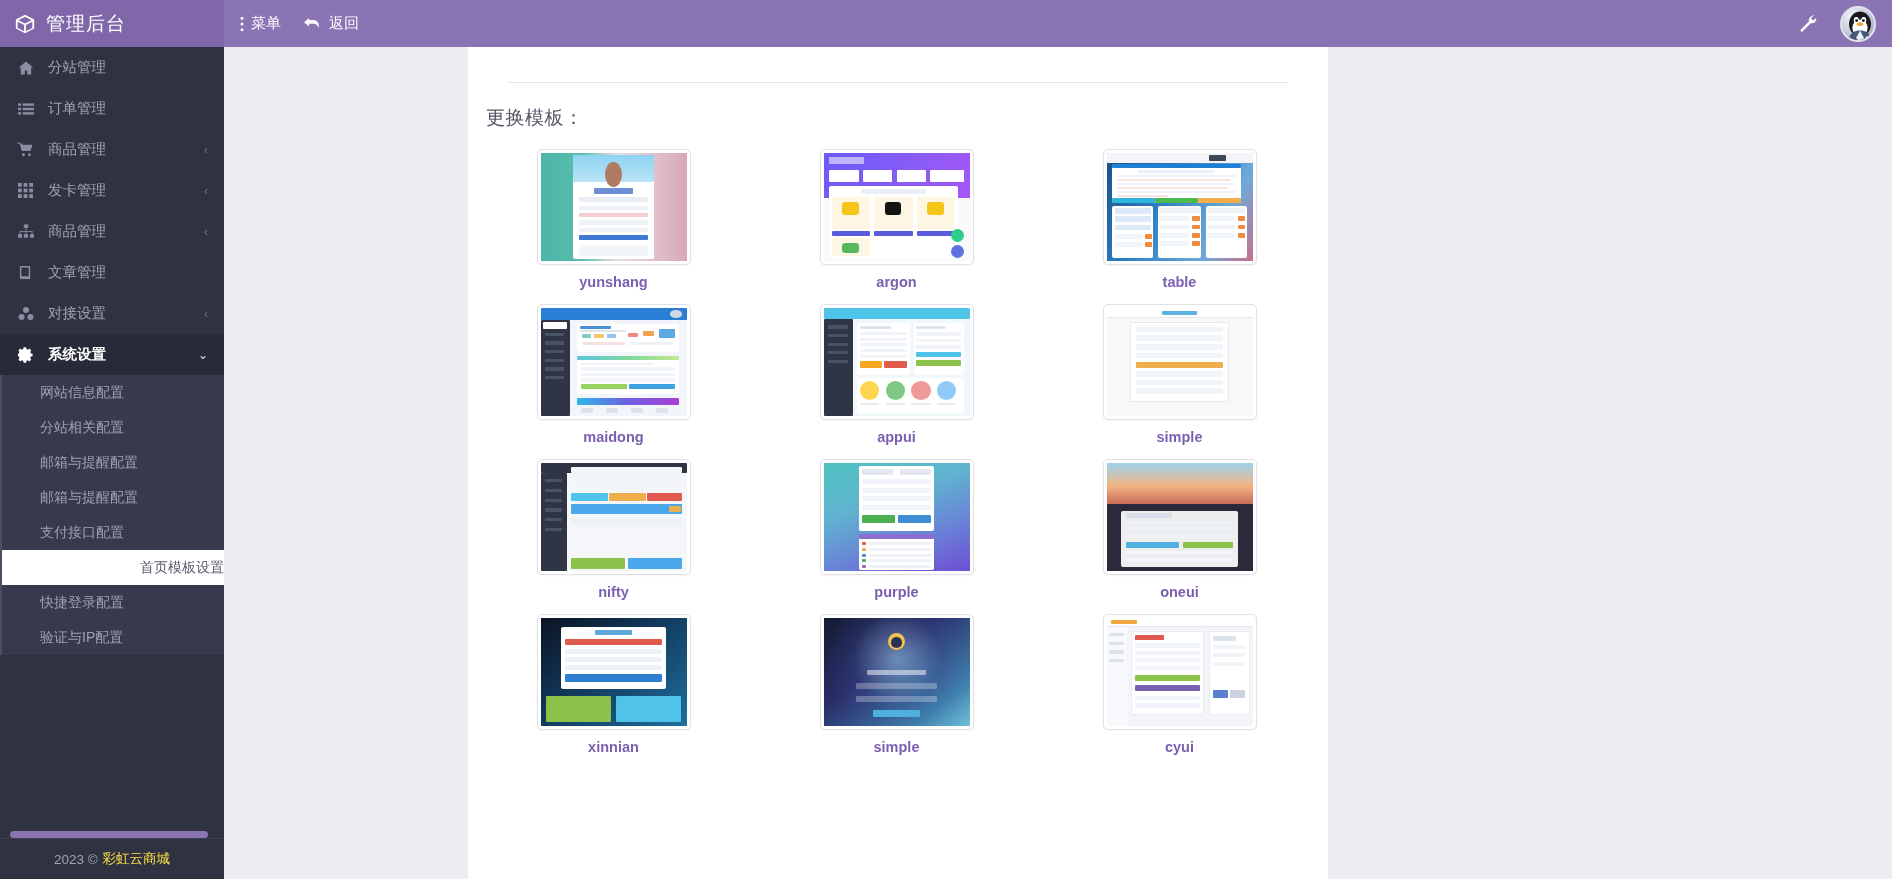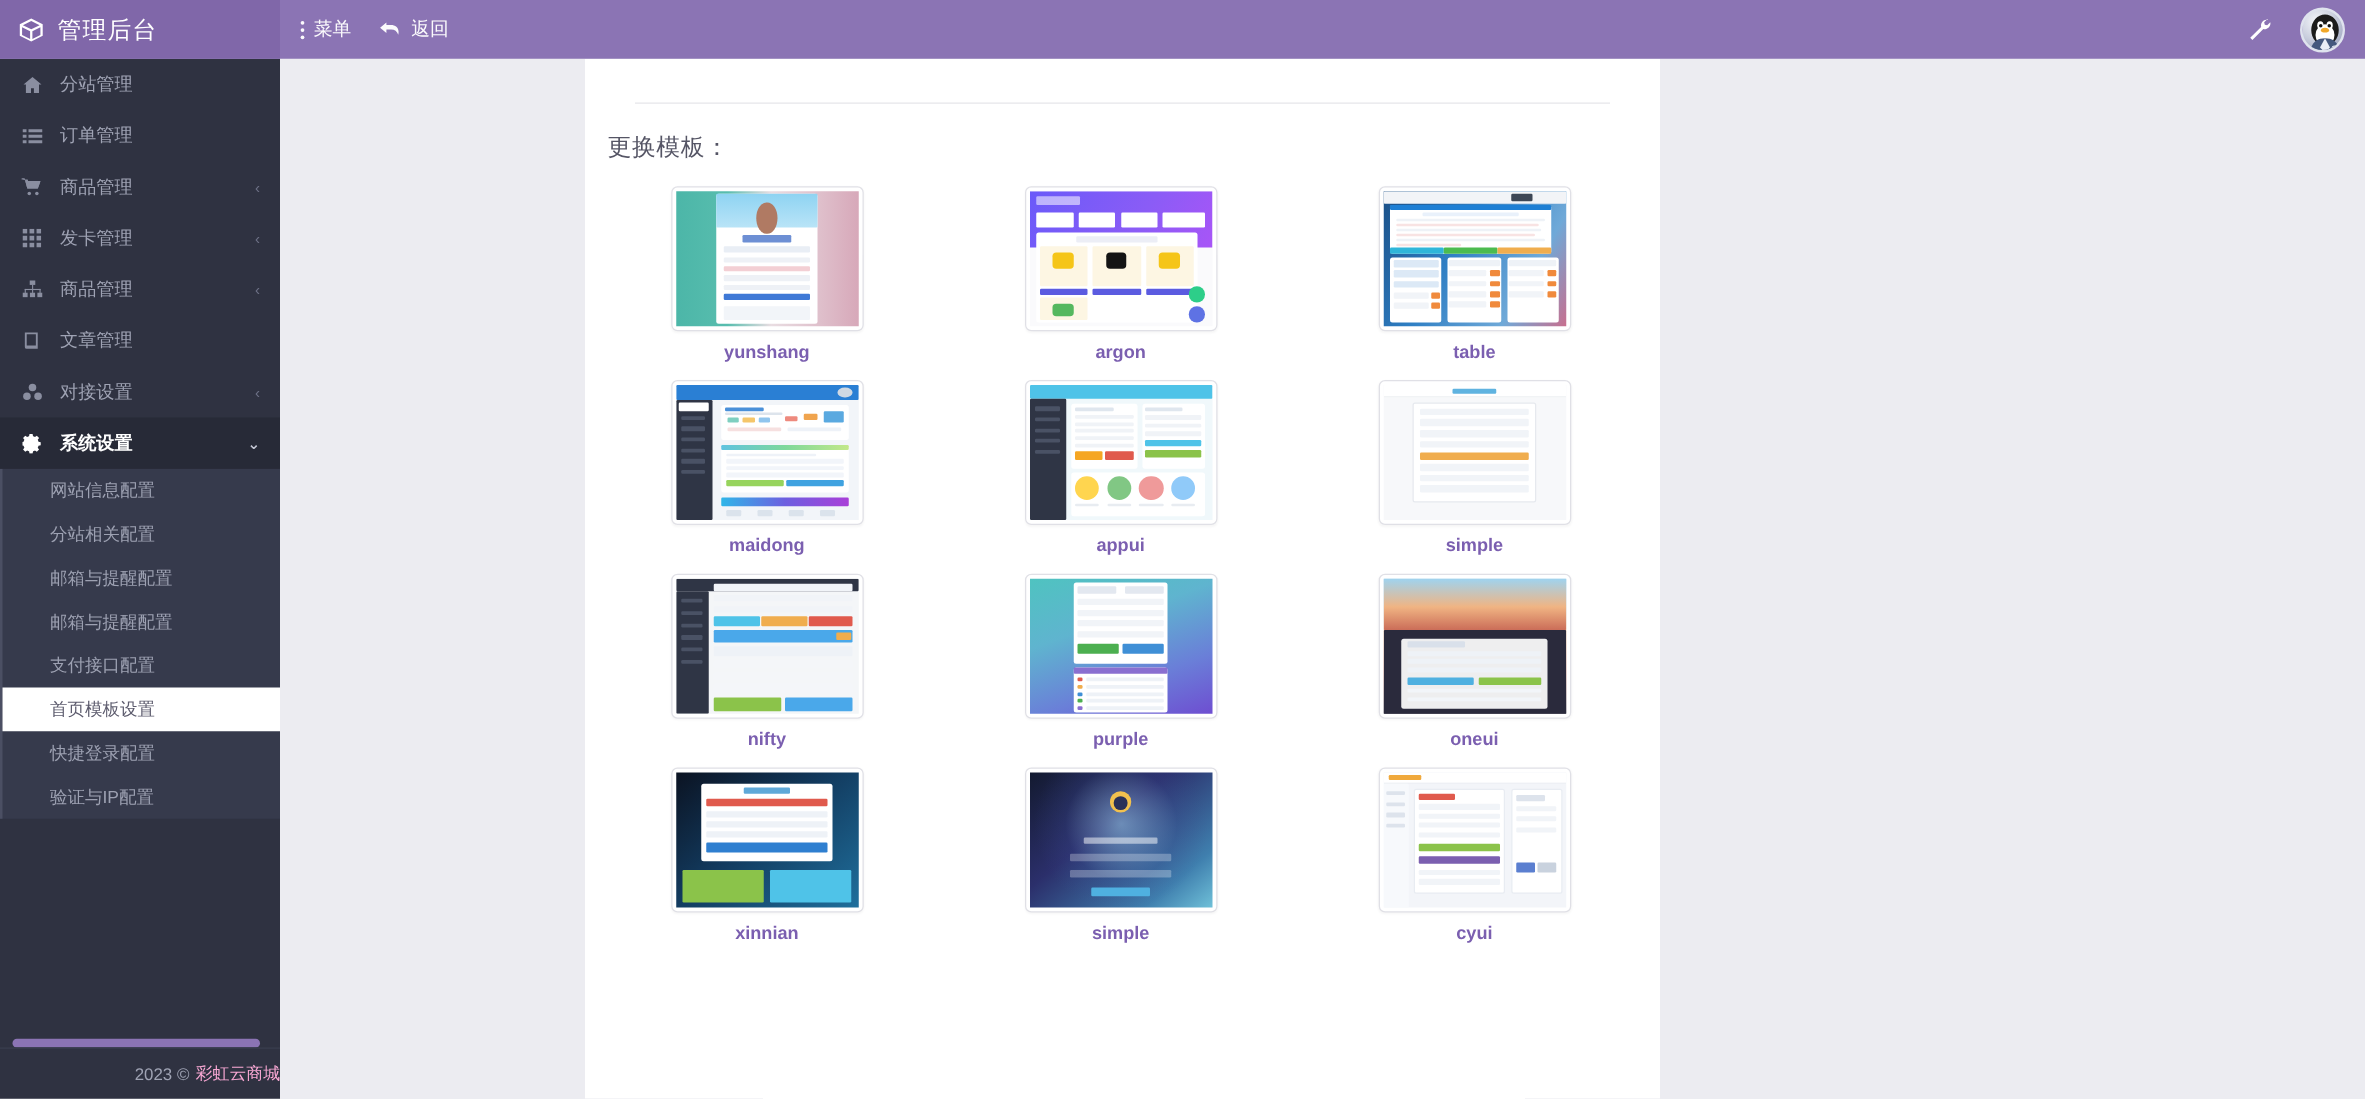--- a/index.html
+++ b/index.html
@@ -64,32 +64,32 @@
   .nav-item .caret { font-size: 12px; color: #6d7186; }
   .nav-item.active { background: #272a37; color: #ffffff; font-weight: bold; }
   .nav-item.active .ic svg { fill: #ffffff; }
   .nav-item.active .caret { color: #c4c7d4; }
 
   .submenu { background: #363a4c; border-left: 2px solid #4b4f63; }
   .sub-item {
     display: flex; align-items: center; height: 35px; padding-left: 38px;
     color: #9da1b2; font-size: 14px; cursor: pointer;
   }
-  .sub-item.selected { background: #ffffff; color: #5c5b6d; }
+  .sub-item.selected { background: #ffffff; color: #5c5b6d; justify-content: flex-end; }
 
   .side-scroll {
     position: absolute; left: 10px; right: 16px; bottom: 41px; height: 7px;
     background: #8b74b4; border-radius: 4px;
   }
   .side-footer {
     position: absolute; left: 0; bottom: 0; width: 224px; height: 41px;
-    background: #2f3241; display: flex; align-items: center; justify-content: flex-end;
+    background: #2f3241; display: flex; align-items: center; justify-content: center;
     gap: 5px; font-size: 13.5px; color: #9fa3b4; border-top: 1px solid #3a3e4f;
   }
-  .side-footer .lnk { color: #f9a8d4; }
+  .side-footer .lnk { color: #fde047; }
 
   
   .main {
     position: absolute; top: 47px; left: 224px; width: 1668px; height: 832px;
     background: #ececf1; overflow: hidden;
   }
   .content-card {
     position: absolute; top: 0; left: 244px; width: 860px; min-height: 832px;
     background: #ffffff;
   }

